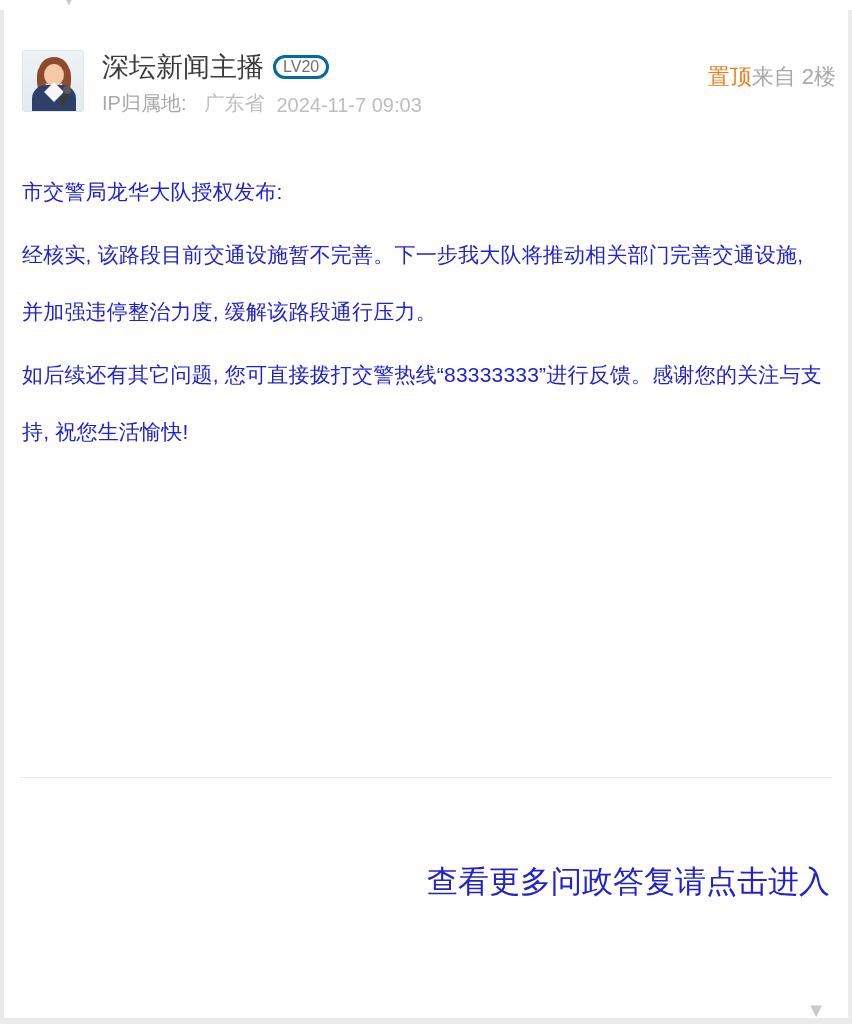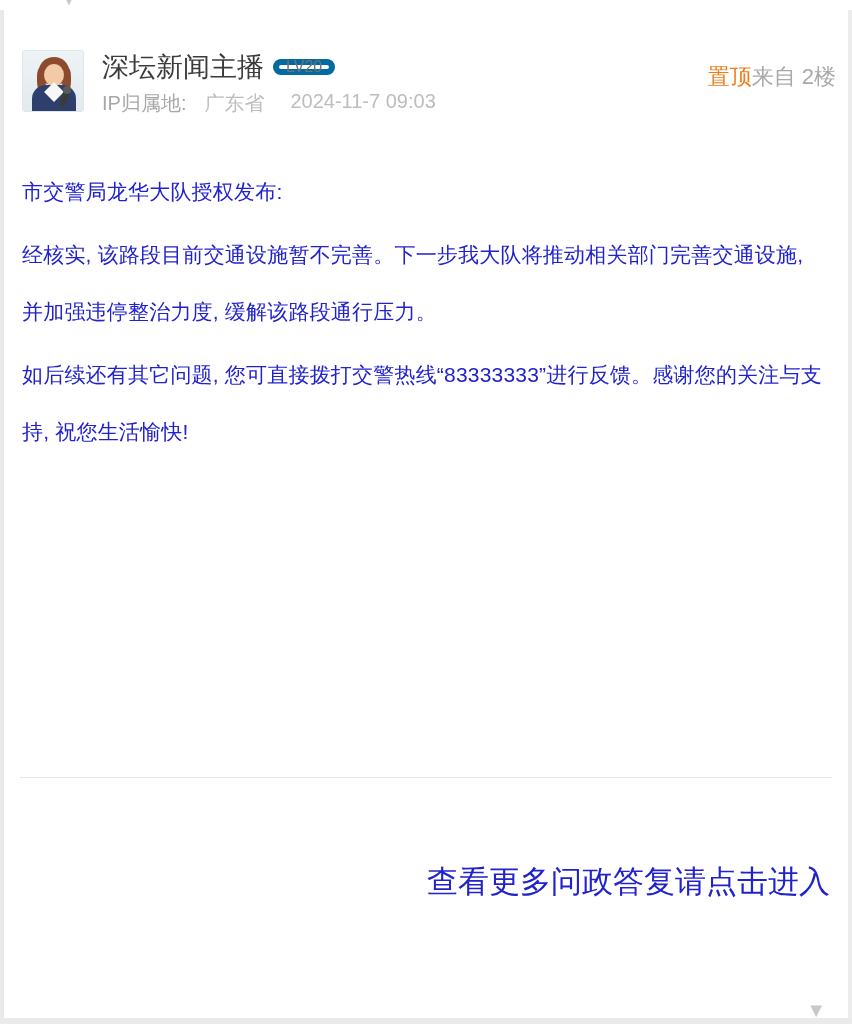--- a/index.html
+++ b/index.html
@@ -143,39 +143,39 @@
     font-size: 27px;
     color: #3b3b3b;
     line-height: 34px;
   }
   .level-badge {
     margin-left: 9px;
     display: inline-flex;
     align-items: center;
     justify-content: center;
     min-width: 54px;
-    height: 16px;
+    height: 24px;
     padding: 0 7px;
-    border: 6px solid #0369a1;
+    border: 3px solid #0369a1;
     border-radius: 12px;
     font-size: 16px;
     color: #6d7276;
     line-height: 22px;
   }
   .meta-line2 {
     margin-top: 6px;
     display: flex;
-    align-items: flex-start;
+    align-items: flex-end;
     font-size: 20px;
     color: #a8a8a8;
     white-space: nowrap;
   }
   .ip-label { color: #a8a8a8; }
   .ip-value { margin-left: 18px; color: #bdbdbd; }
-  .post-time { margin-left: 26px; color: #bdbdbd; }
+  .post-time { margin-left: 12px; color: #bdbdbd; }
 
   .header-right {
     position: absolute;
     right: 16px;
     top: 20px;
     display: flex;
     align-items: center;
     font-size: 22px;
     white-space: nowrap;
   }

